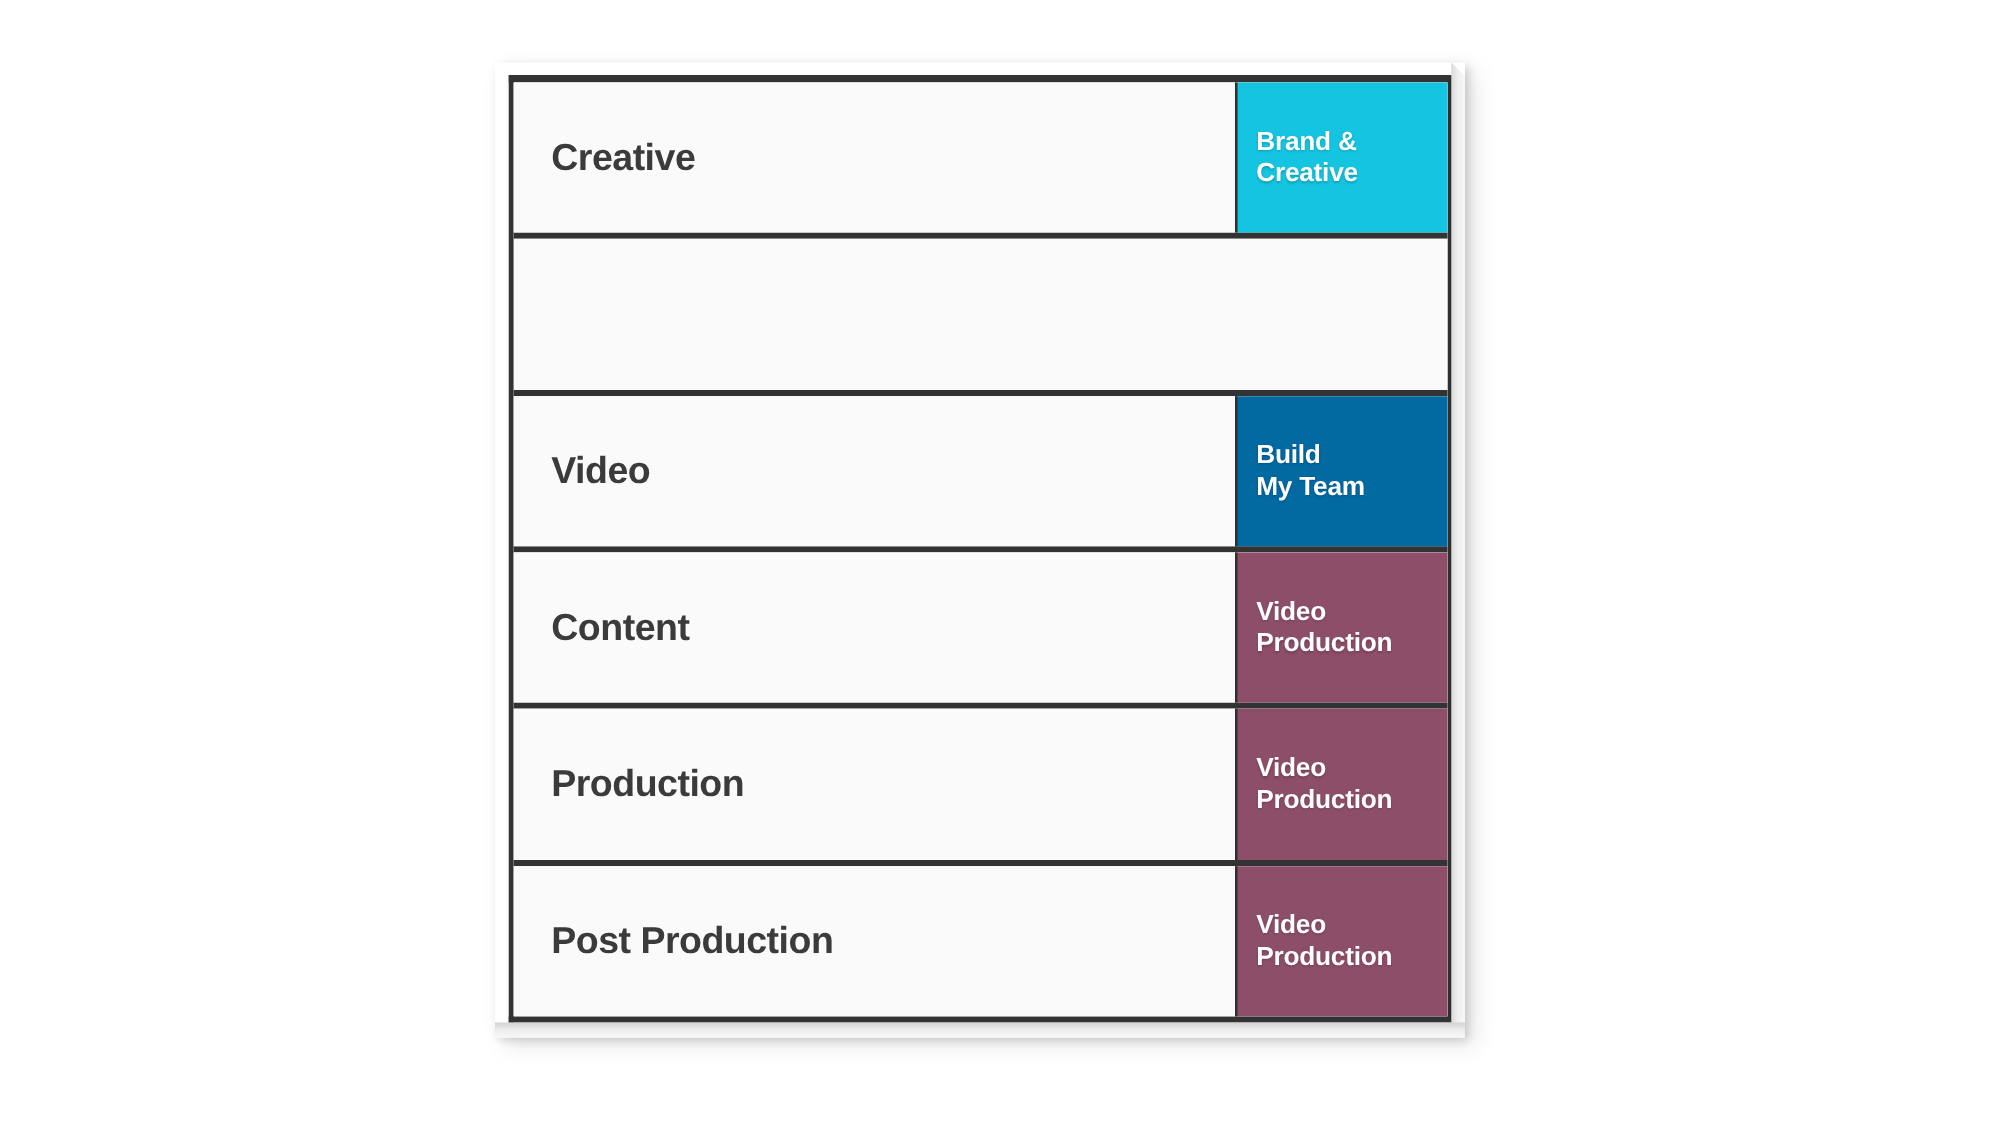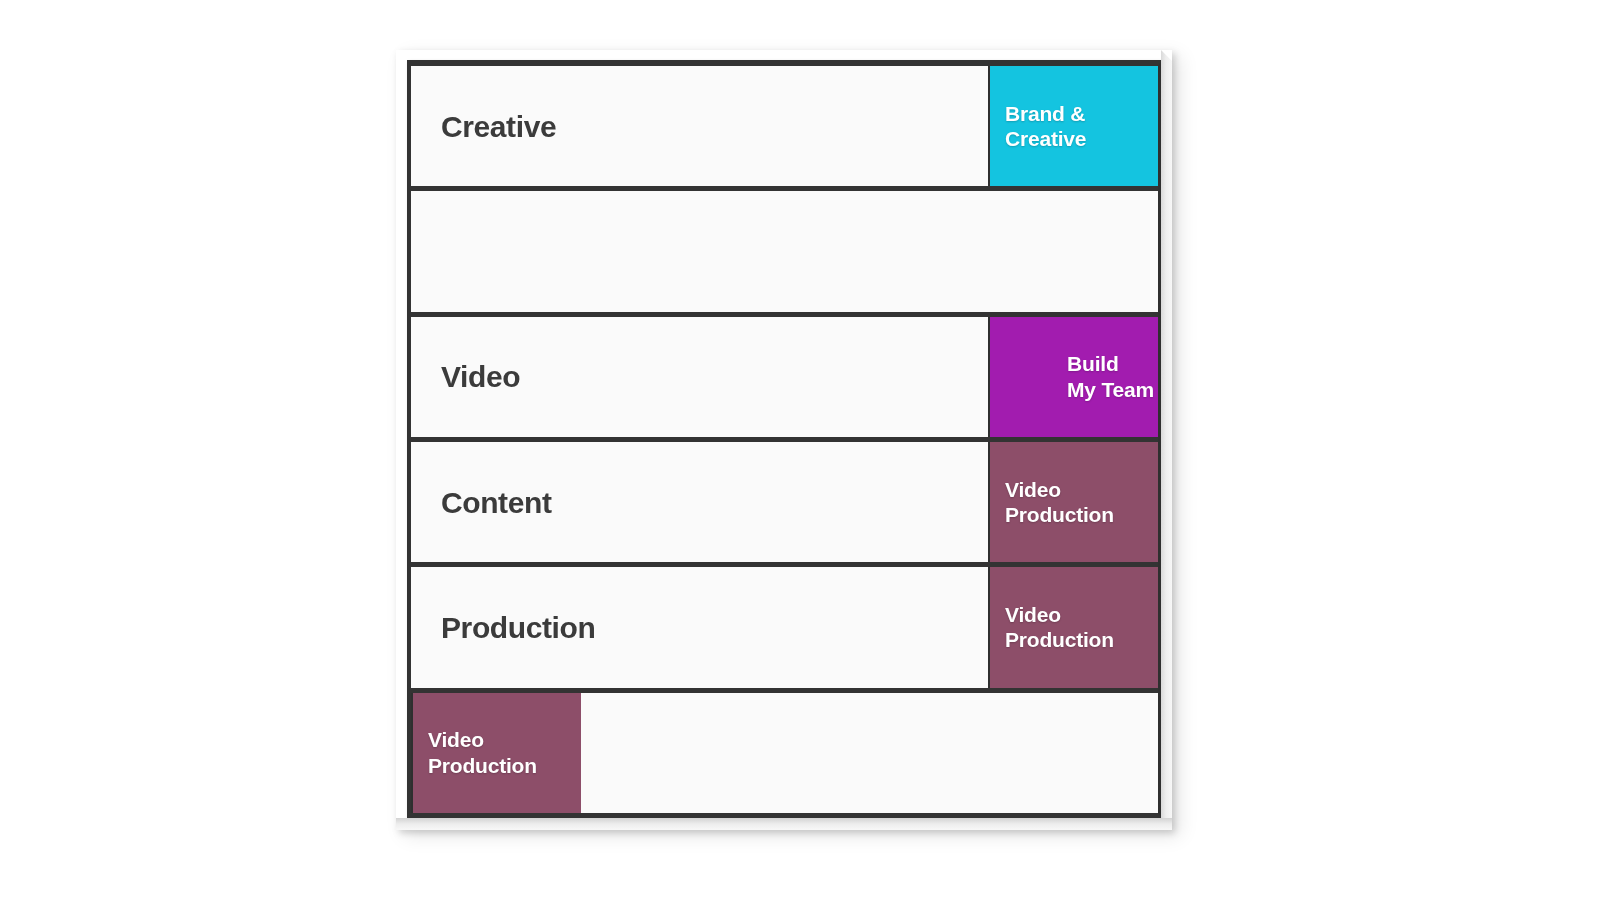--- a/index.html
+++ b/index.html
@@ -148,21 +148,21 @@
         </div>
       </div>
 
       <div class="row">
       </div>
 
       <div class="row">
         <div class="row-label-cell">
           <span class="row-label">Video</span>
         </div>
-        <div class="tag-cell" style="background-color: #a21caf; align-items: flex-end;">
+        <div class="tag-cell" style="background-color: #0369a1;">
           <span class="tag-text">Build
 My Team</span>
         </div>
       </div>
 
       <div class="row">
         <div class="row-label-cell">
           <span class="row-label">Content</span>
         </div>
         <div class="tag-cell" style="background-color: rgb(141, 78, 105);">
@@ -175,20 +175,23 @@
         <div class="row-label-cell">
           <span class="row-label">Production</span>
         </div>
         <div class="tag-cell" style="background-color: rgb(141, 78, 105);">
           <span class="tag-text">Video
 Production</span>
         </div>
       </div>
 
       <div class="row">
+        <div class="row-label-cell">
+          <span class="row-label">Post Production</span>
+        </div>
         <div class="tag-cell" style="background-color: rgb(141, 78, 105);">
           <span class="tag-text">Video
 Production</span>
         </div>
       </div>
 
     </div>
 
     <div class="bevel-right"></div>
     <div class="bevel-bottom"></div>

